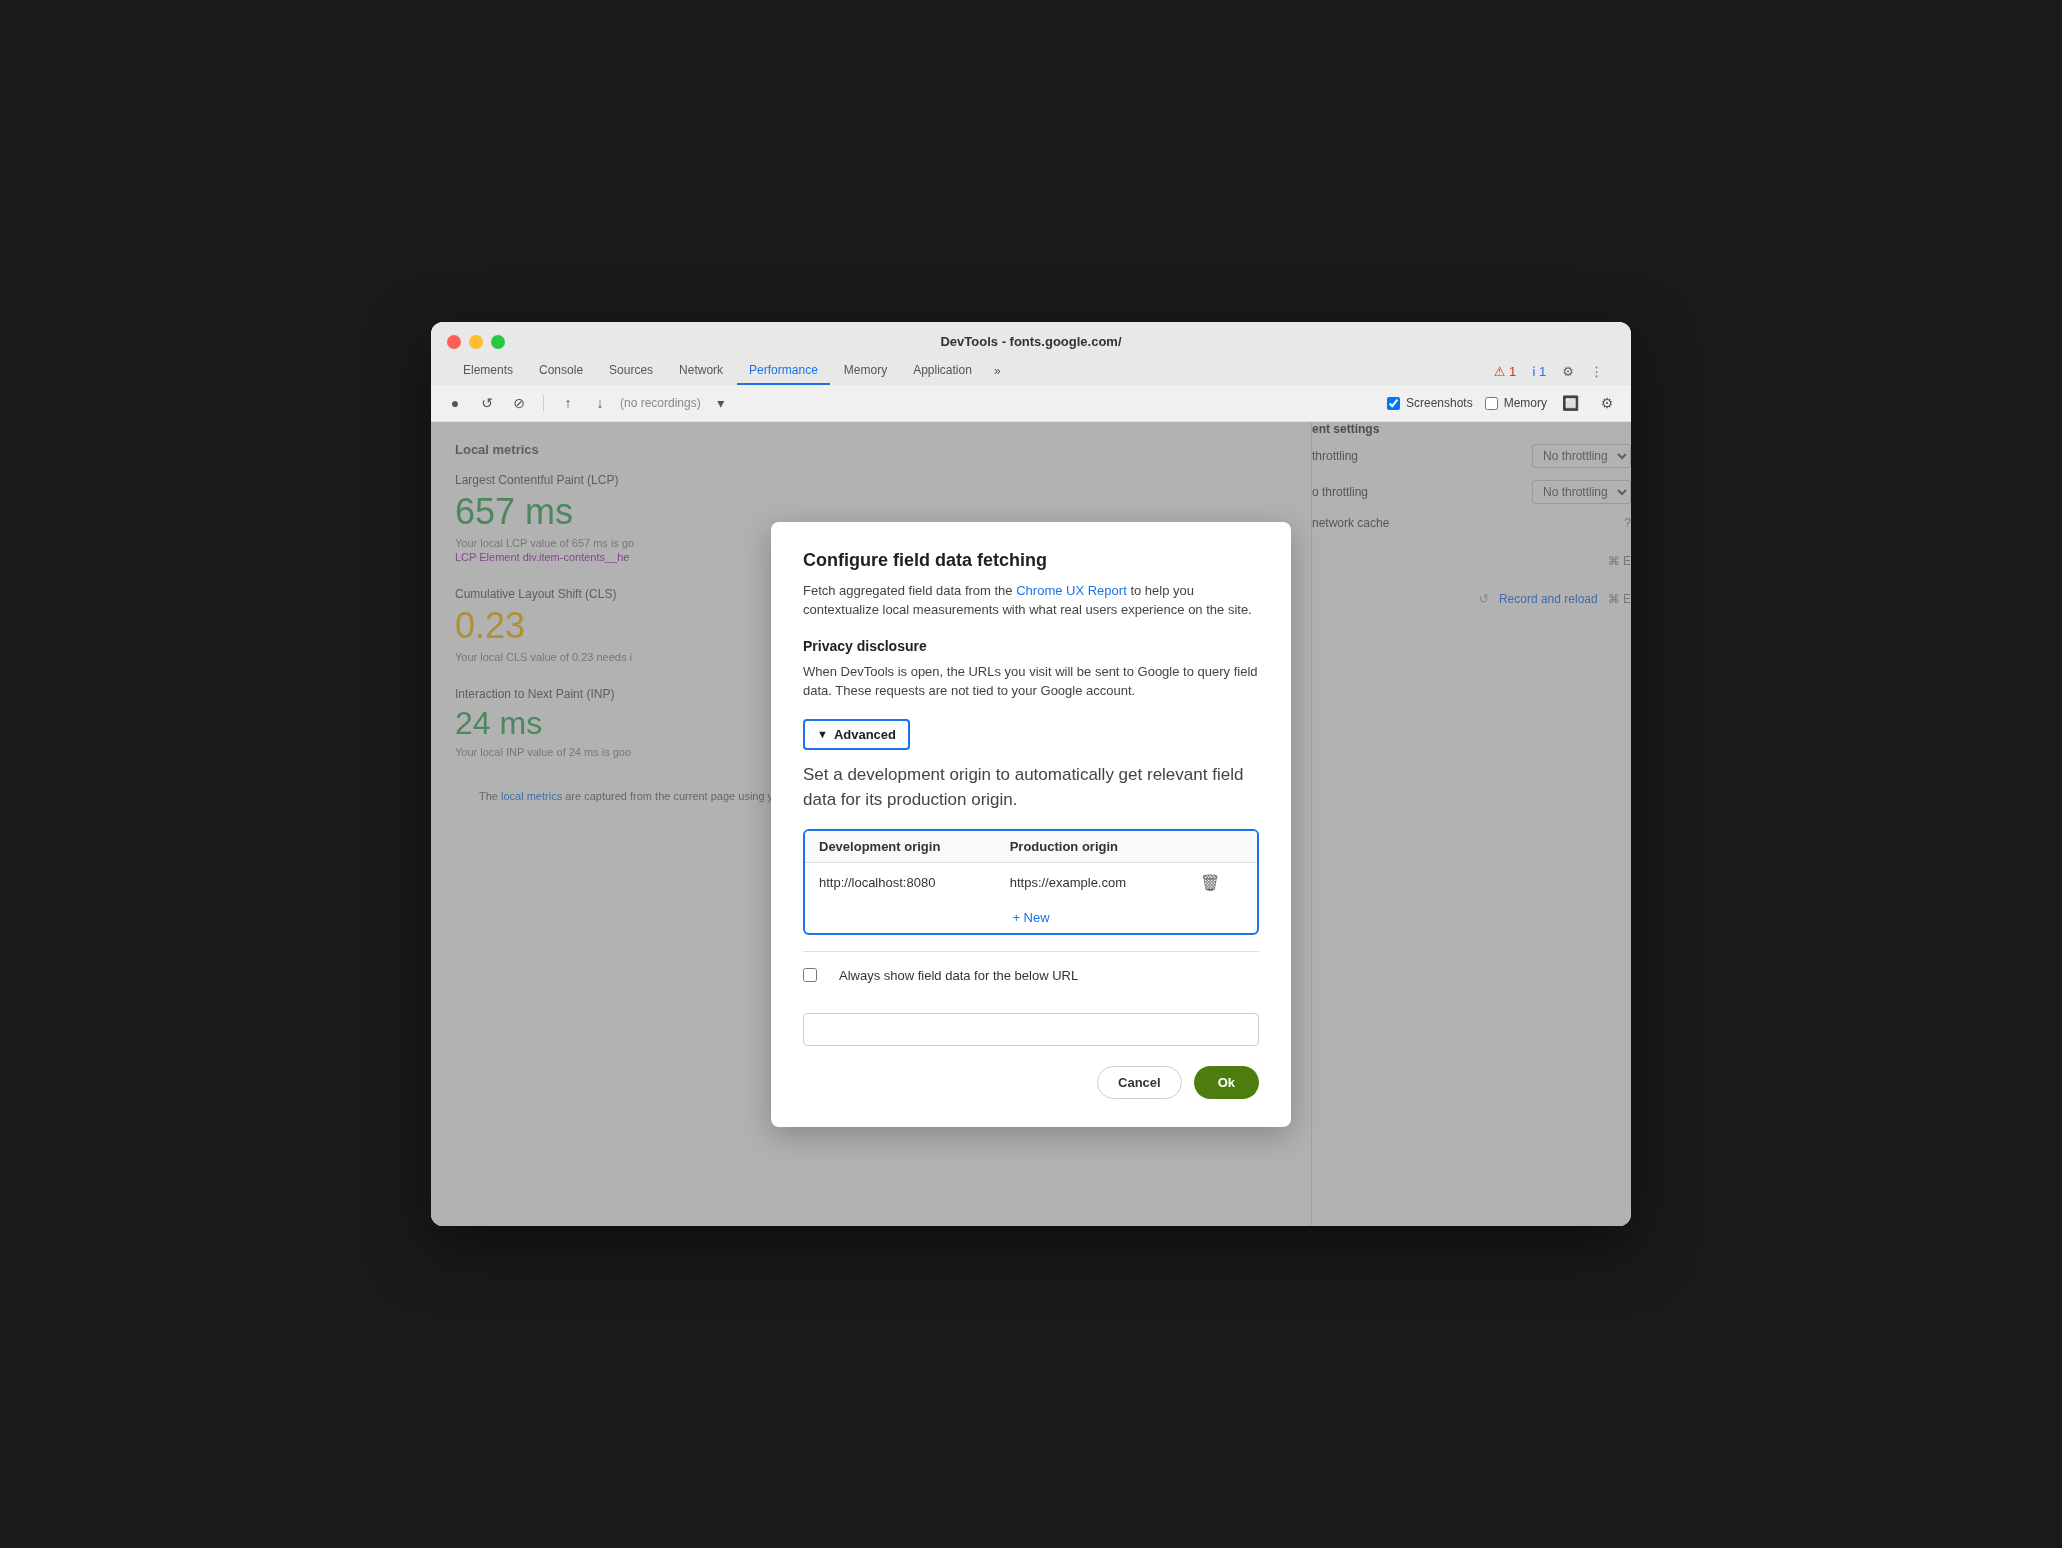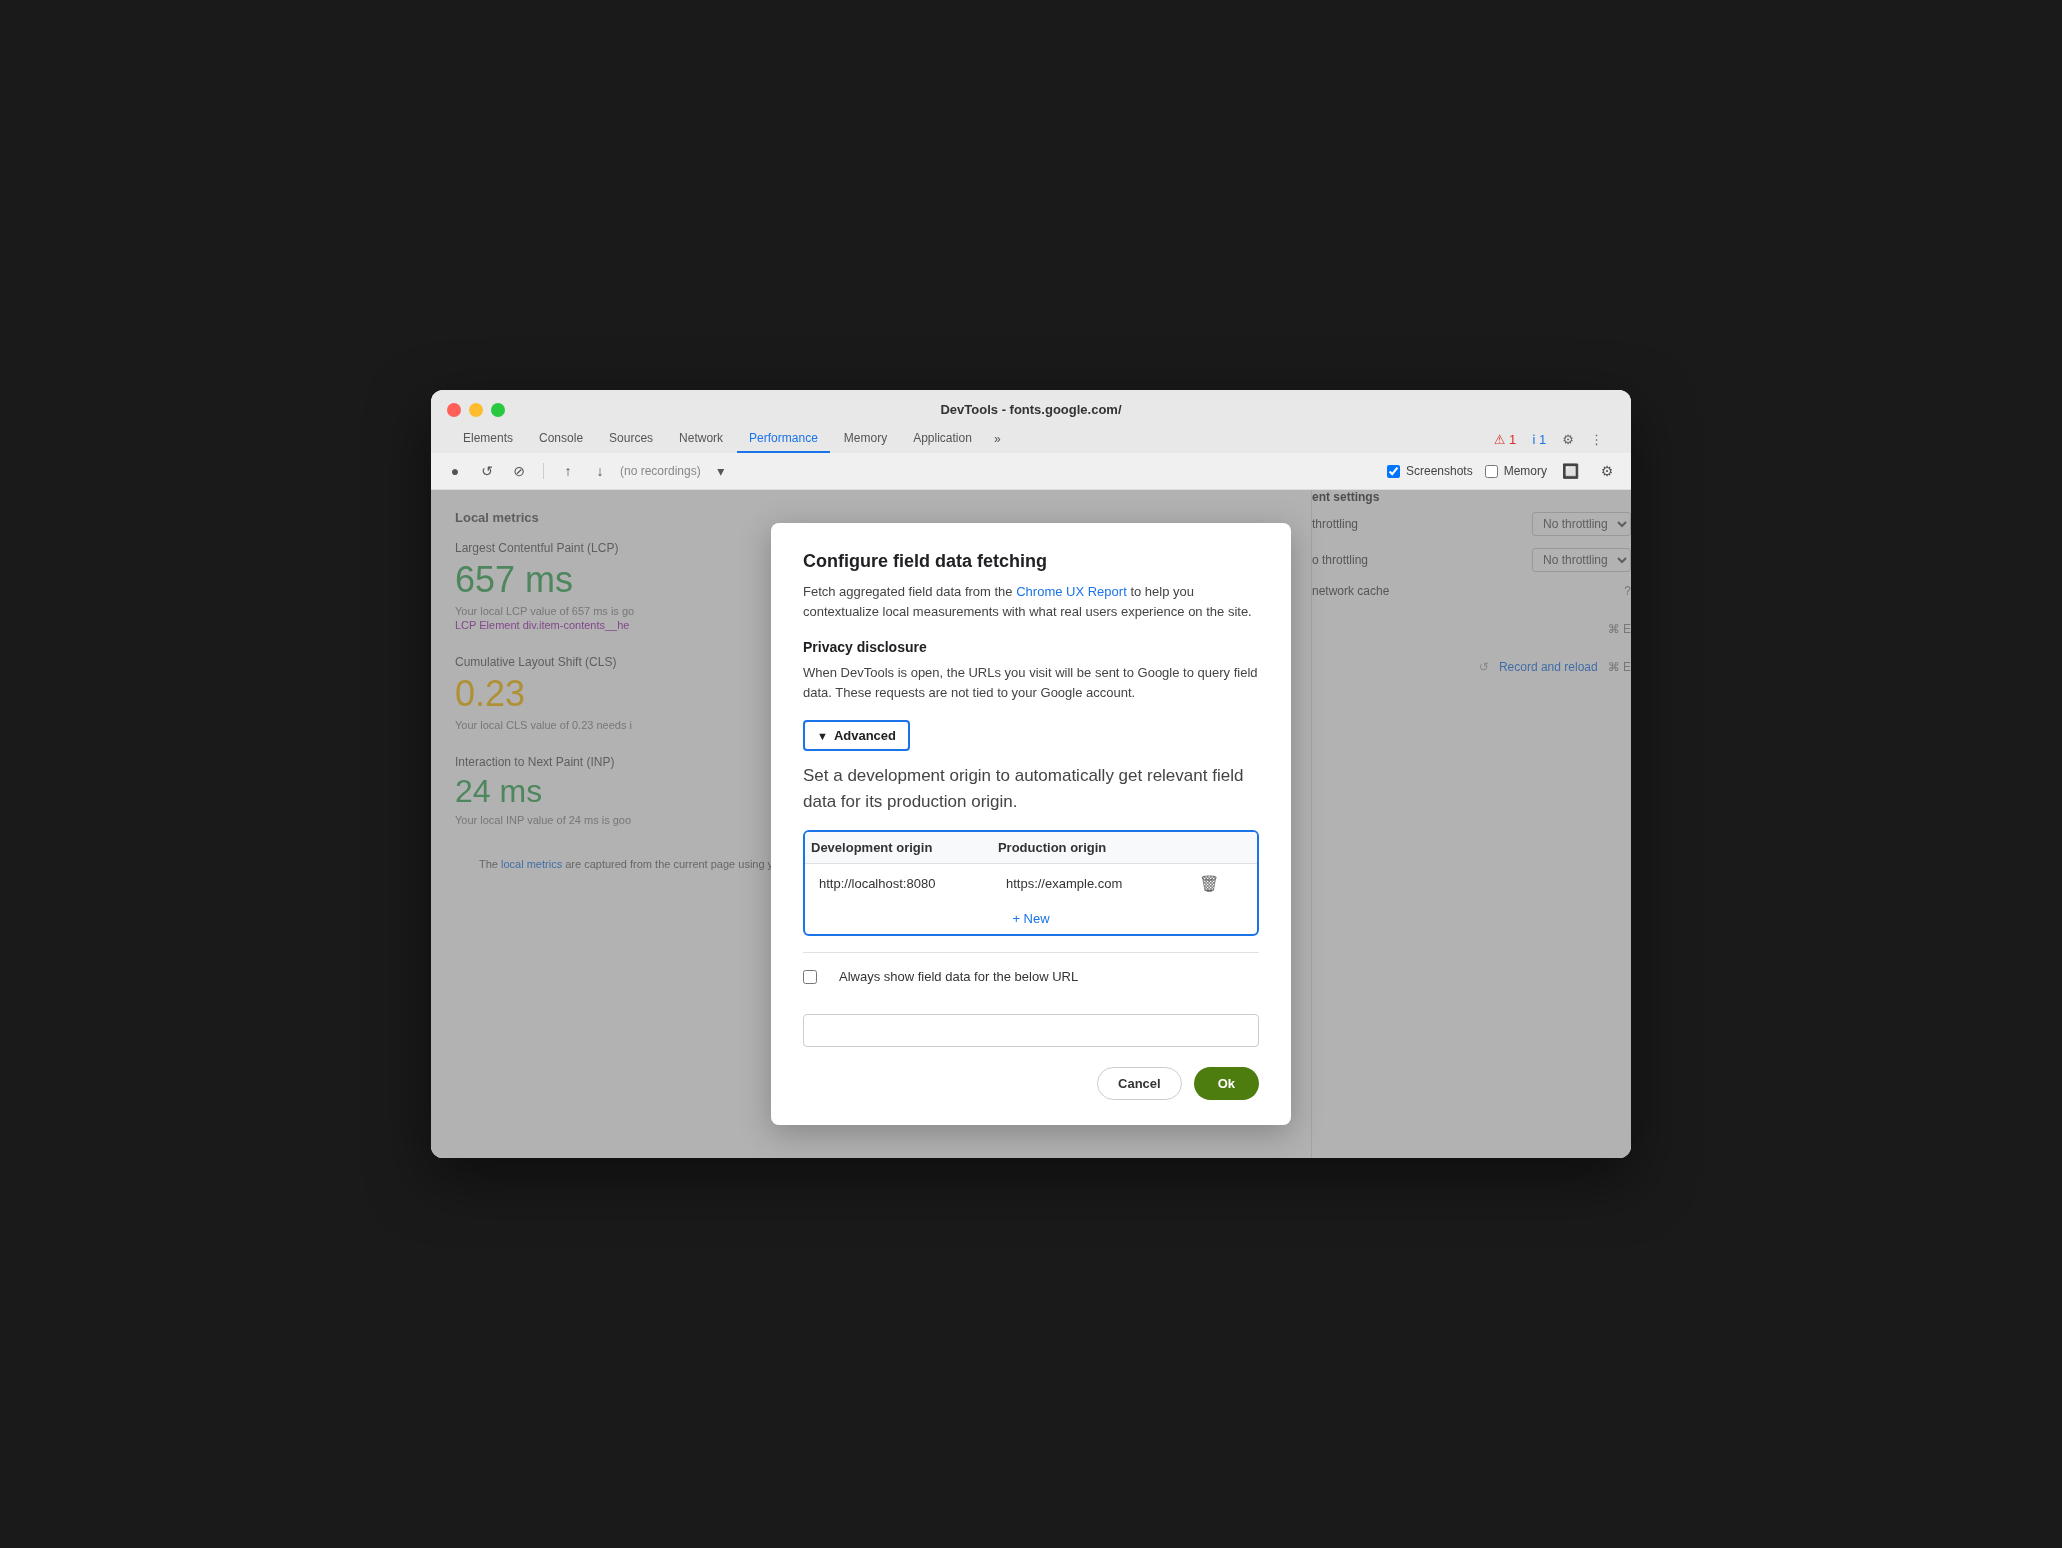--- a/index.html
+++ b/index.html
@@ -6,21 +6,21 @@
     body {
       background: #1a1a1a;
       display: flex;
       justify-content: center;
       align-items: center;
       min-height: 100vh;
       font-family: -apple-system, BlinkMacSystemFont, 'Segoe UI', sans-serif;
     }
     .browser-window {
       width: 1200px;
-      height: 768px;
+      height: 904px;
       background: #f5f5f5;
       border-radius: 12px;
       overflow: hidden;
       box-shadow: 0 20px 60px rgba(0,0,0,0.5);
       display: flex;
       flex-direction: column;
     }
     .title-bar {
       background: #e8e8e8;
       padding: 12px 16px 0;
@@ -279,21 +279,21 @@
     }
     .origins-table {
       width: 100%;
       border-collapse: collapse;
       font-size: 13px;
     }
     .origins-table thead tr {
       background: #f8f9fa;
     }
     .origins-table th {
-      padding: 8px 6px;
+      padding: 8px 14px;
       text-align: left;
       font-weight: 600;
       color: #333;
       border-bottom: 1px solid #e0e0e0;
     }
     .origins-table td {
       padding: 8px 14px;
       color: #333;
     }
     .origins-table tr:not(:last-child) td { border-bottom: 1px solid #f0f0f0; }

